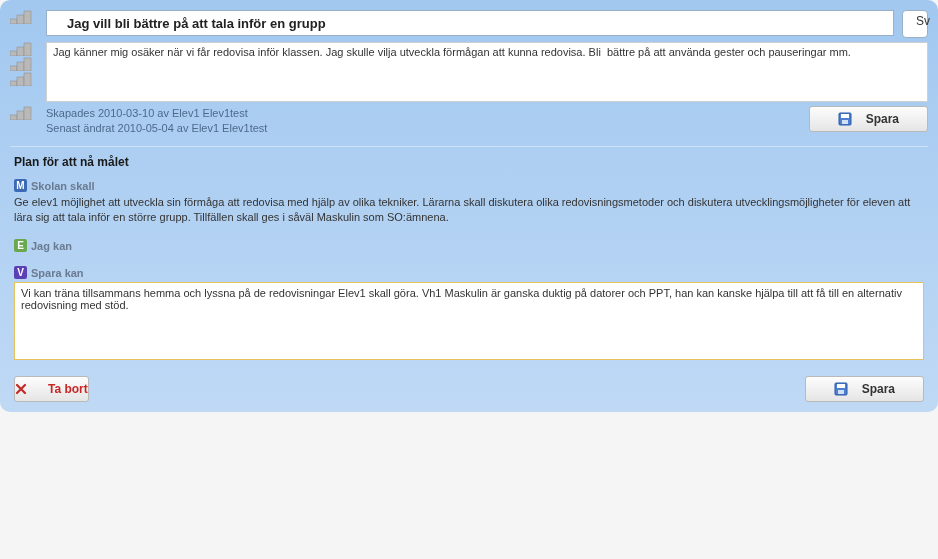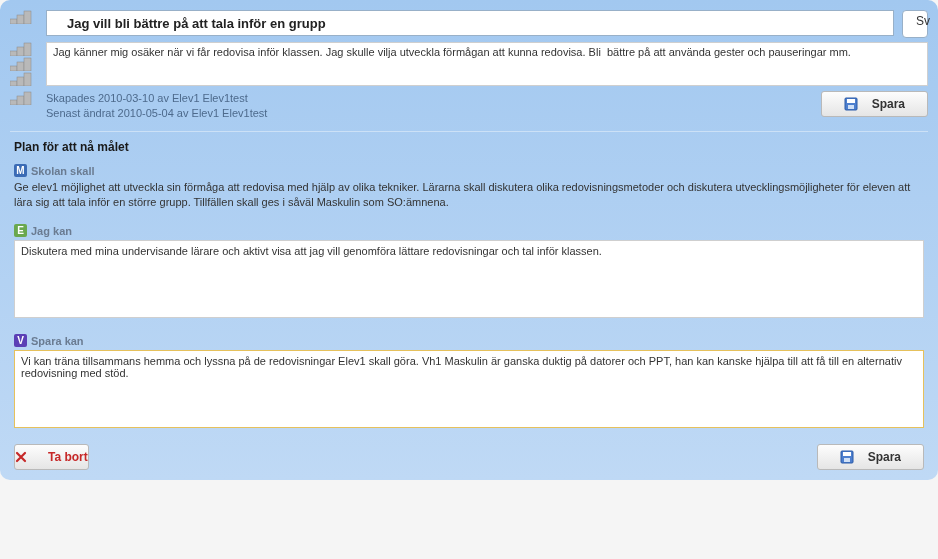--- a/index.html
+++ b/index.html
@@ -42,41 +42,41 @@
     font-size: 12px;
     font-family: Verdana, Arial, sans-serif;
     color: #333;
     padding-left: 13px;
   }
   .desc-row { display: flex; align-items: flex-start; }
   .stair-stack { width: 30px; flex-shrink: 0; margin-right: 6px; }
   .stair-stack .stair-icon { margin-bottom: 1px; }
   .desc-textarea {
     flex: 1;
-    height: 44px;
+    height: 60px;
     border: 1px solid #cfcfcf;
     background: #fff;
     font-family: Verdana, Arial, sans-serif;
     font-size: 11px;
     padding: 3px 6px;
     resize: none;
     color: #333;
     overflow-y: scroll;
   }
   .meta-row { display: flex; align-items: flex-start; margin-top: 4px; }
   .meta-text { color: #4d6a8c; font-size: 11px; line-height: 15px; }
   .spara-btn {
     margin-left: auto;
     display: inline-flex;
     align-items: center;
     gap: 14px;
     background: linear-gradient(to bottom, #fdfdfd, #e5e5e5);
     border: 1px solid #b9b9b9;
     border-radius: 3px;
-    padding: 5px 22px;
+    padding: 5px 28px;
     font-size: 12px;
     font-weight: bold;
     font-family: Verdana, Arial, sans-serif;
     color: #333;
     cursor: pointer;
     justify-content: space-between;
   }
   .save-icon { width: 14px; height: 14px; }
   .divider { height: 1px; background: rgba(255,255,255,0.4); margin: 6px 0; }
   .plan-heading { font-weight: bold; font-size: 12px; color: #1a1a1a; margin: 8px 4px 10px 4px; }
@@ -217,21 +217,20 @@
       <span>Skolan skall</span>
     </div>
     <div class="section-text">Ge elev1 möjlighet att utveckla sin förmåga att redovisa med hjälp av olika tekniker. Lärarna skall diskutera olika redovisningsmetoder och diskutera utvecklingsmöjligheter för eleven att lära sig att tala inför en större grupp. Tillfällen skall ges i såväl Maskulin som SO:ämnena.</div>
   </div>
 
   <div class="section">
     <div class="section-label">
       <span class="badge-e">E</span>
       <span>Jag kan</span>
     </div>
-    <textarea class="section-textarea" style="">Diskutera med mina undervisande lärare och aktivt visa att jag vill genomföra lättare redovisningar och tal inför klassen.</textarea>
   </div>
 
   <div class="section">
     <div class="section-label">
       <span class="badge-v">V</span>
       <span>Spara kan</span>
     </div>
     <textarea class="section-textarea active" style="">Vi kan träna tillsammans hemma och lyssna på de redovisningar Elev1 skall göra. Vh1 Maskulin är ganska duktig på datorer och PPT, han kan kanske hjälpa till att få till en alternativ redovisning med stöd.</textarea>
   </div>
 

